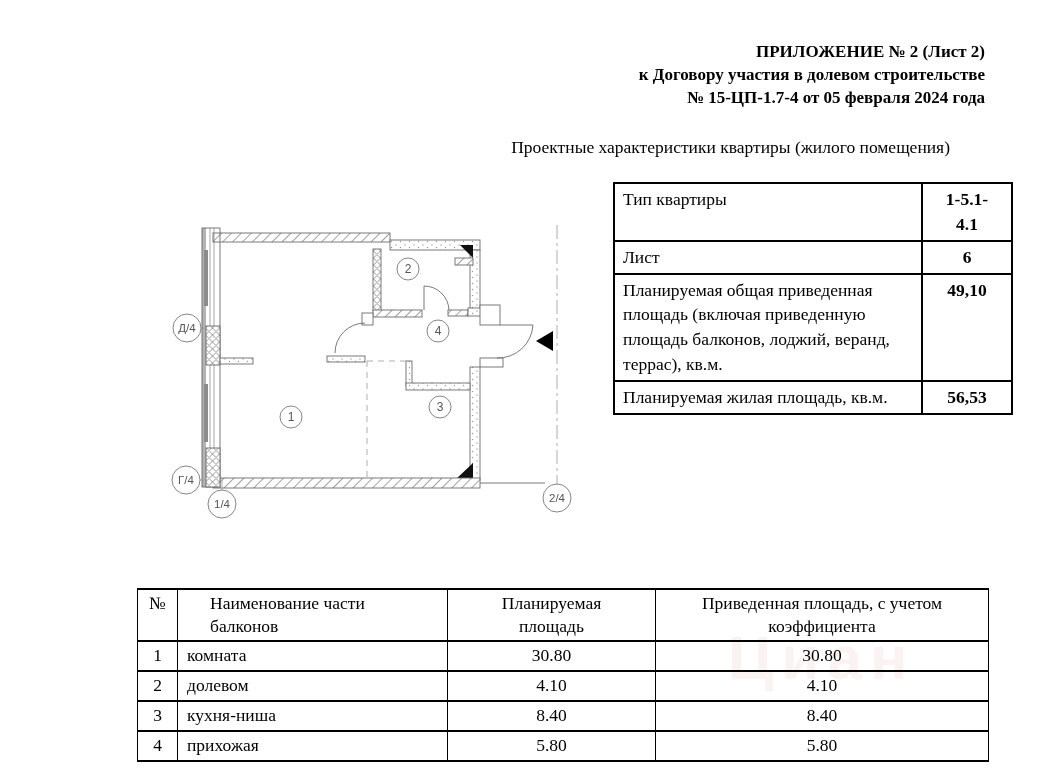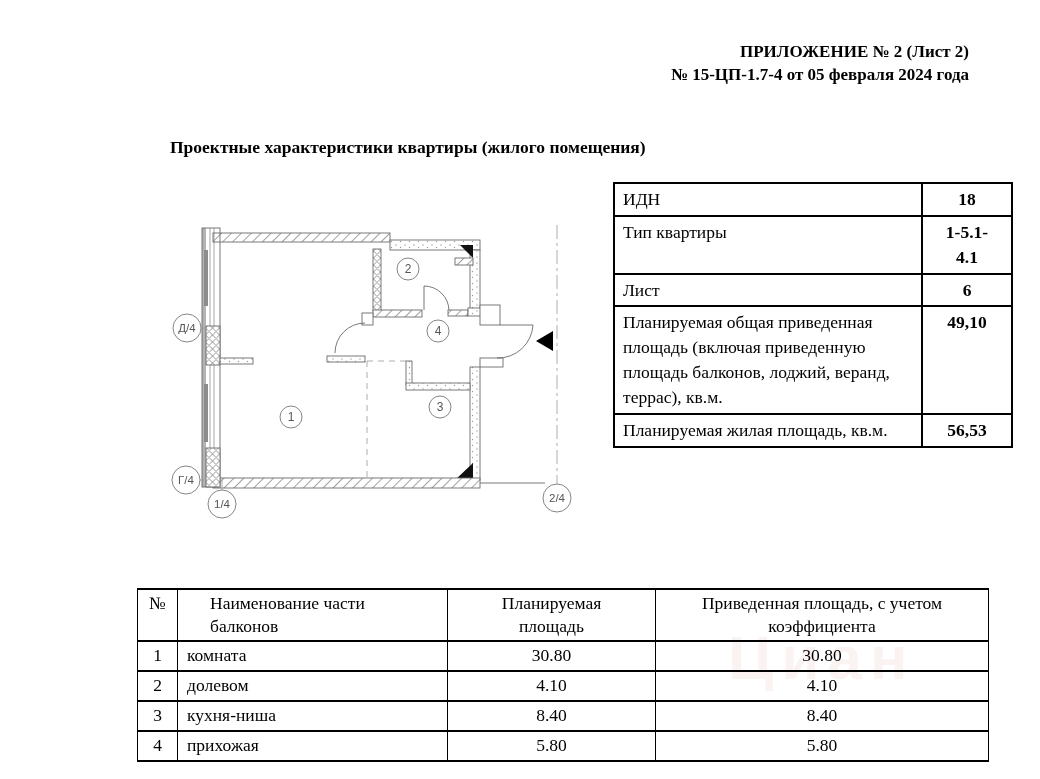--- a/index.html
+++ b/index.html
@@ -1,22 +1,22 @@
 <!DOCTYPE html>
 <html><head>
 <meta charset="utf-8">
 <style>
   html,body{margin:0;padding:0;background:#fff;}
   .page{position:relative;width:1024px;height:779px;background:#ffffff;overflow:hidden;
-        font-family:"Liberation Serif",serif;color:#000;}
+        font-family:"Liberation Serif",serif;color:#000;padding-left:16px;}
   
   .doc-header{position:absolute;top:40px;right:55px;width:620px;text-align:right;
               font-weight:bold;font-size:17px;line-height:23px;}
-  .doc-title{position:absolute;top:137px;left:170px;width:780px;text-align:left;
-             font-weight:bold;font-size:17.5px;}
+  .doc-title{position:absolute;top:137px;left:170px;width:780px;text-align:right;
+             font-weight:normal;font-size:17.5px;}
   
   .plan{position:absolute;left:160px;top:195px;}
   
   table{border-collapse:collapse;}
   .spec{position:absolute;left:613px;top:182px;width:368px;table-layout:fixed;
         font-size:17.5px;line-height:1.42;}
   .spec td{border:2px solid #000;vertical-align:top;padding:3px 8px;}
   .spec td.lbl{width:290px;text-align:left;}
   .spec td.val{width:78px;text-align:center;font-weight:bold;padding:3px 5px;}
   .spec td.val span{display:inline-block;max-width:58px;}
@@ -40,20 +40,21 @@
   .spec,.parts,.doc-header,.doc-title{z-index:2;}
   svg text{font-family:"Liberation Sans",sans-serif;fill:#555;}
 </style>
 </head>
 <body>
 
 <div class="page">
 
   <div class="doc-header">
     <div>ПРИЛОЖЕНИЕ № 2 (Лист 2)</div>
+    <div>к Договору участия в долевом строительстве</div>
     <div>№ 15-ЦП-1.7-4 от 05 февраля 2024 года</div>
   </div>
 
   <div class="doc-title">Проектные характеристики квартиры (жилого помещения)</div>
 
   <div class="watermark">Циан</div>
 
   <svg class="plan" width="430" height="335" viewBox="0 0 430 335">
     <defs>
       <pattern id="hatch45" width="7" height="7" patternUnits="userSpaceOnUse" patternTransform="rotate(45)">
@@ -152,24 +153,20 @@
       <text x="27" y="137">Д/4</text>
       <text x="26" y="289">Г/4</text>
       <text x="62" y="313">1/4</text>
       <text x="397" y="307">2/4</text>
     </g>
   </svg>
 
   <table class="spec">
     <tbody>
       <tr>
-        <td class="lbl">ИДН</td>
-        <td class="val">18</td>
-      </tr>
-      <tr>
         <td class="lbl">Тип квартиры</td>
         <td class="val"><span>1-5.1-4.1</span></td>
       </tr>
       <tr>
         <td class="lbl">Лист</td>
         <td class="val">6</td>
       </tr>
       <tr>
         <td class="lbl">Планируемая общая приведенная площадь (включая приведенную площадь балконов, лоджий, веранд, террас), кв.м.</td>
         <td class="val">49,10</td>

